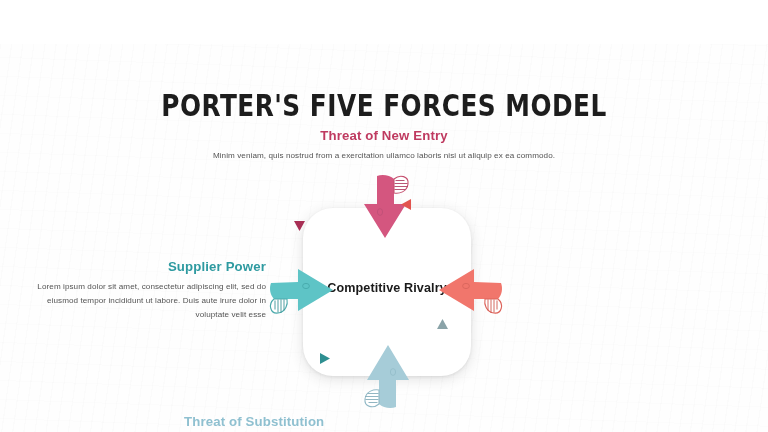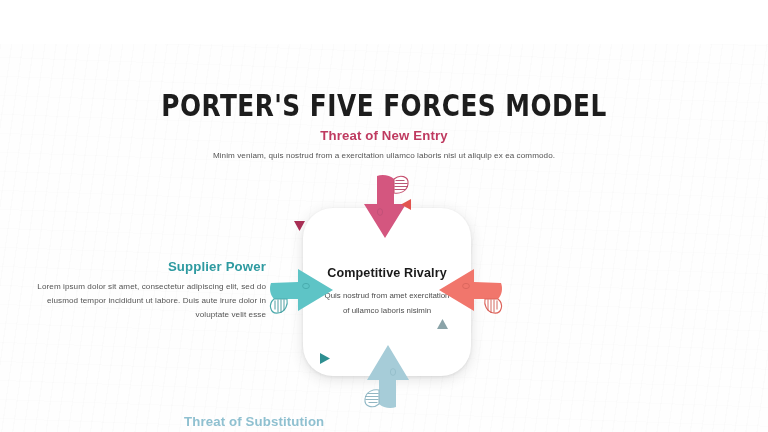--- a/index.html
+++ b/index.html
@@ -177,21 +177,20 @@
   <div class="force" id="force-bottom">
     <h3>Threat of Substitution</h3>
   </div>
 
   <div id="diagram">
 
     <div id="center-card"></div>
 
     <div id="center-text">
       <h2>Competitive Rivalry</h2>
-      <p>Quis nostrud from amet exercitation of ullamco laboris nisimin</p>
     </div>
 
     <svg class="arrow-svg" id="arrow-top" width="72" height="70" viewBox="0 0 72 70">
       <path d="M26 2 C31 0 39 1 43 5 L43 30 L55 30 L34 64 L13 30 L26 30 Z" fill="#d4567f"></path>
       <path d="M43 5 C49 0 58 2 57 10 C56 18 48 20 43 19 Z" fill="#ffffff" stroke="#c5506f" stroke-width="1.1"></path>
       <g stroke="#b14468" stroke-width="0.9">
         <line x1="44.5" y1="6.5" x2="53.5" y2="6.5"></line>
         <line x1="43.6" y1="9.5" x2="56.6" y2="9.5"></line>
         <line x1="43.4" y1="12.5" x2="57" y2="12.5"></line>
         <line x1="43.4" y1="15.5" x2="54.5" y2="15.5"></line>

